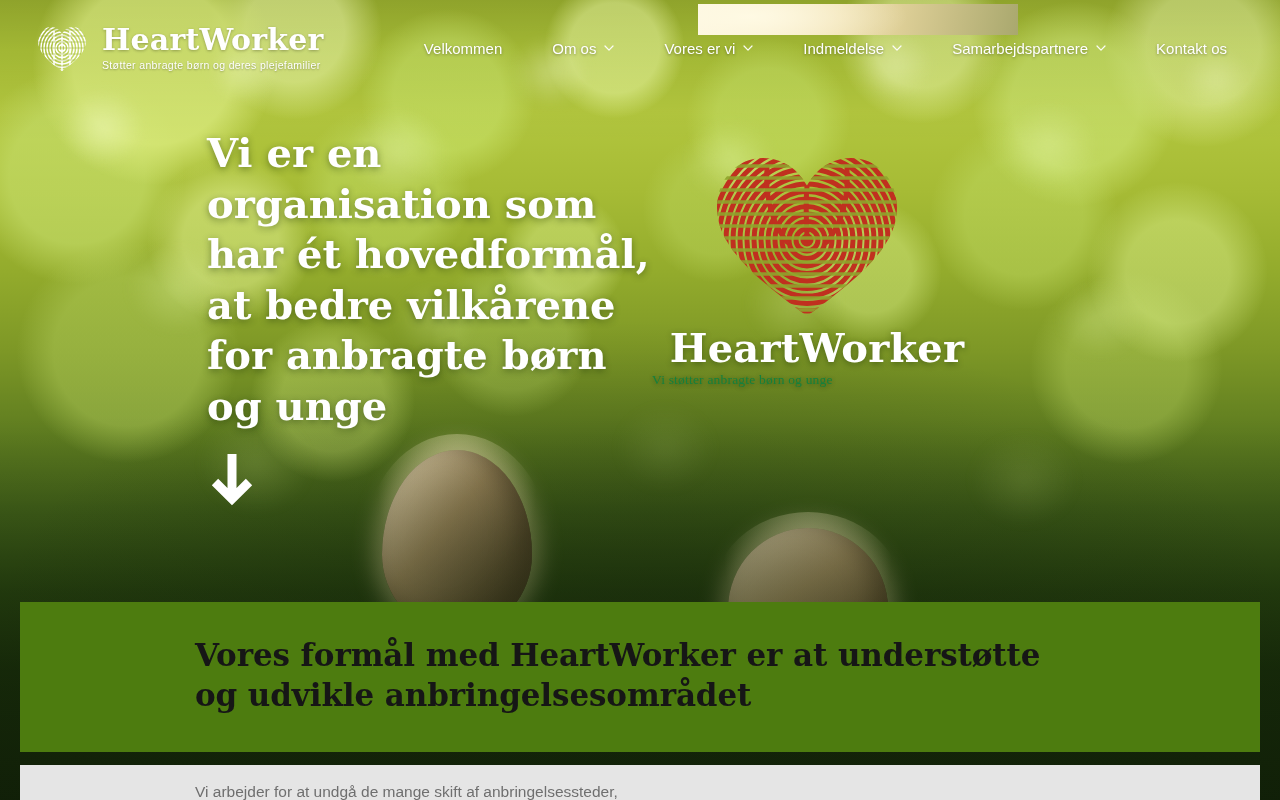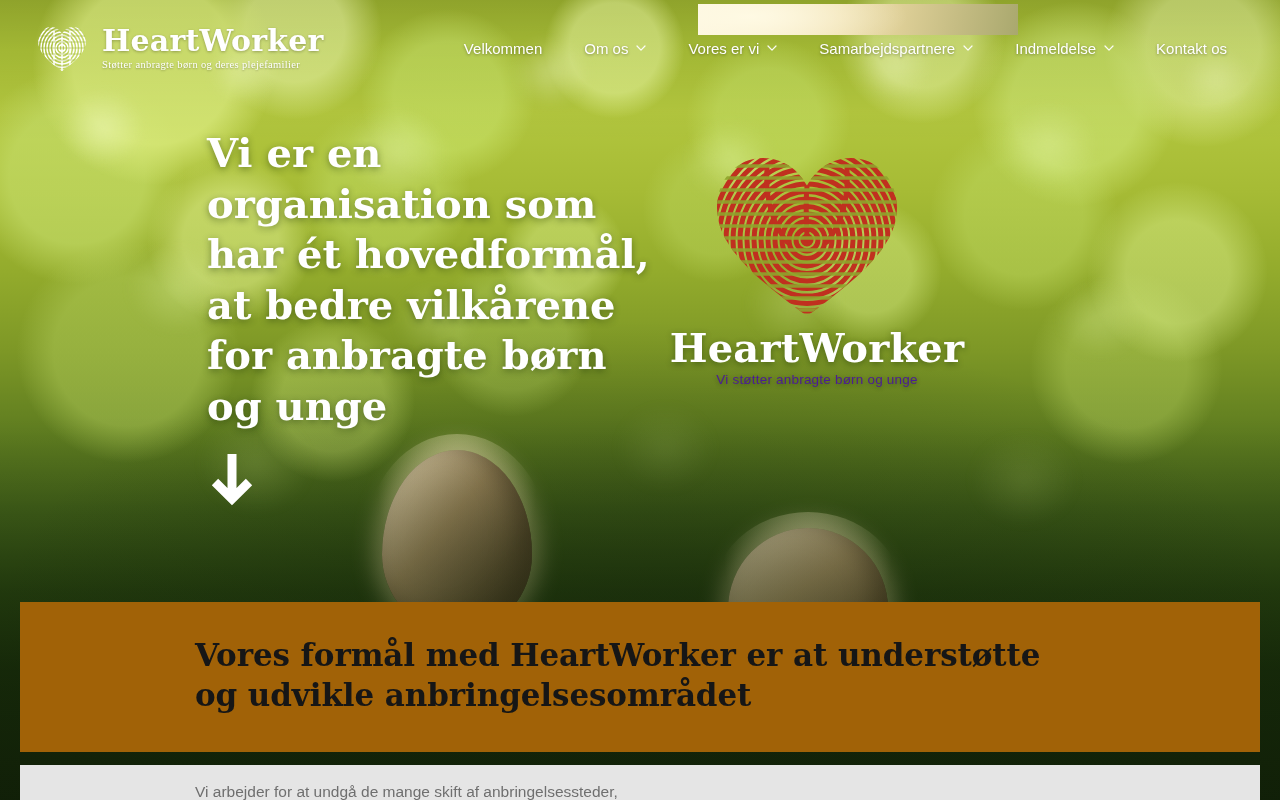--- a/index.html
+++ b/index.html
@@ -125,27 +125,27 @@
   }
   .brand-mark { width:56px; height:52px; flex:none; }
   .brand-text { display:flex; flex-direction:column; }
   .brand-name {
     font-family:"DejaVu Serif", serif;
     font-weight:700; font-size:30px; line-height:1.02;
     color:#ffffff; letter-spacing:0.2px;
     text-shadow:0 1px 3px rgba(0,0,0,0.28);
   }
   .brand-tag {
-    font-family:Liberation Serif, serif;
+    font-family:Liberation Sans, sans-serif;
     font-size:10.5px; color:#ffffff; letter-spacing:0.35px;
     margin-top:3px; text-shadow:0 1px 2px rgba(0,0,0,0.3);
   }
   .nav {
     margin-left:auto; margin-right:36px;
-    display:flex; align-items:center; gap:8px;justify-content:space-between;
+    display:flex; align-items:center; gap:16px;justify-content:space-between;
   }
   .nav-item {
     display:flex; align-items:center; gap:8px;
     padding:8px 17px; color:#ffffff;
     font-size:15px; line-height:1; text-decoration:none;
     white-space:nowrap; cursor:pointer;
     text-shadow:0 1px 3px rgba(0,0,0,0.35);
   }
   .chev { display:block; width:10px; height:10px; flex:none; opacity:0.95; }
 
@@ -162,29 +162,29 @@
 
   .hero-logo { position:absolute; left:640px; top:148px; width:330px; height:248px; }
   .hero-logo-heart { position:absolute; left:55px; top:0; width:200px; height:172px; }
   .hero-logo-name {
     position:absolute; left:0; top:180px; width:330px; text-align:center;
     font-family:"DejaVu Serif", serif; font-weight:700; font-size:40px;
     line-height:1; color:#ffffff; letter-spacing:0.2px;
     text-shadow:0 2px 6px rgba(20,40,8,0.42);
   }
   .hero-logo-tag {
-    position:absolute; left:0; top:224px; width:330px; text-align:center;
-    font-family:Liberation Sans, sans-serif; font-size:13.5px; color:#4c1d95;
+    position:absolute; left:0; top:224px; width:330px; text-align:left;
+    font-family:Liberation Serif, serif; font-size:13.5px; color:#15803d;
     letter-spacing:0.2px; text-shadow:0 1px 4px rgba(20,40,8,0.45);
   }
 
   
   .purpose-card {
     position:absolute; left:20px; top:602px; width:1240px; height:150px;
-    background:#a16207; z-index:25;
+    background:#4d7c0f; z-index:25;
   }
   .purpose-heading {
     position:absolute; left:175px; top:33px; width:860px;
     font-family:"DejaVu Serif", serif; font-weight:700;
     font-size:31px; line-height:40px; color:#161616;
     letter-spacing:-0.1px;
   }
 
   
   .below-section {
@@ -277,27 +277,27 @@
           <path d="M1 3 L5 7.2 L9 3" fill="none" stroke="#ffffff" stroke-width="1.2" stroke-linecap="round" stroke-linejoin="round"></path>
         </svg>
       </a>
       <a class="nav-item" href="#">
         <span>Vores er vi</span>
         <svg class="chev" viewBox="0 0 10 10">
           <path d="M1 3 L5 7.2 L9 3" fill="none" stroke="#ffffff" stroke-width="1.2" stroke-linecap="round" stroke-linejoin="round"></path>
         </svg>
       </a>
       <a class="nav-item" href="#">
-        <span>Samarbejdspartnere</span>
+        <span>Indmeldelse</span>
         <svg class="chev" viewBox="0 0 10 10">
           <path d="M1 3 L5 7.2 L9 3" fill="none" stroke="#ffffff" stroke-width="1.2" stroke-linecap="round" stroke-linejoin="round"></path>
         </svg>
       </a>
       <a class="nav-item" href="#">
-        <span>Indmeldelse</span>
+        <span>Samarbejdspartnere</span>
         <svg class="chev" viewBox="0 0 10 10">
           <path d="M1 3 L5 7.2 L9 3" fill="none" stroke="#ffffff" stroke-width="1.2" stroke-linecap="round" stroke-linejoin="round"></path>
         </svg>
       </a>
       <a class="nav-item" href="#">
         <span>Kontakt os</span>
       </a>
     </nav>
   </header>
 

